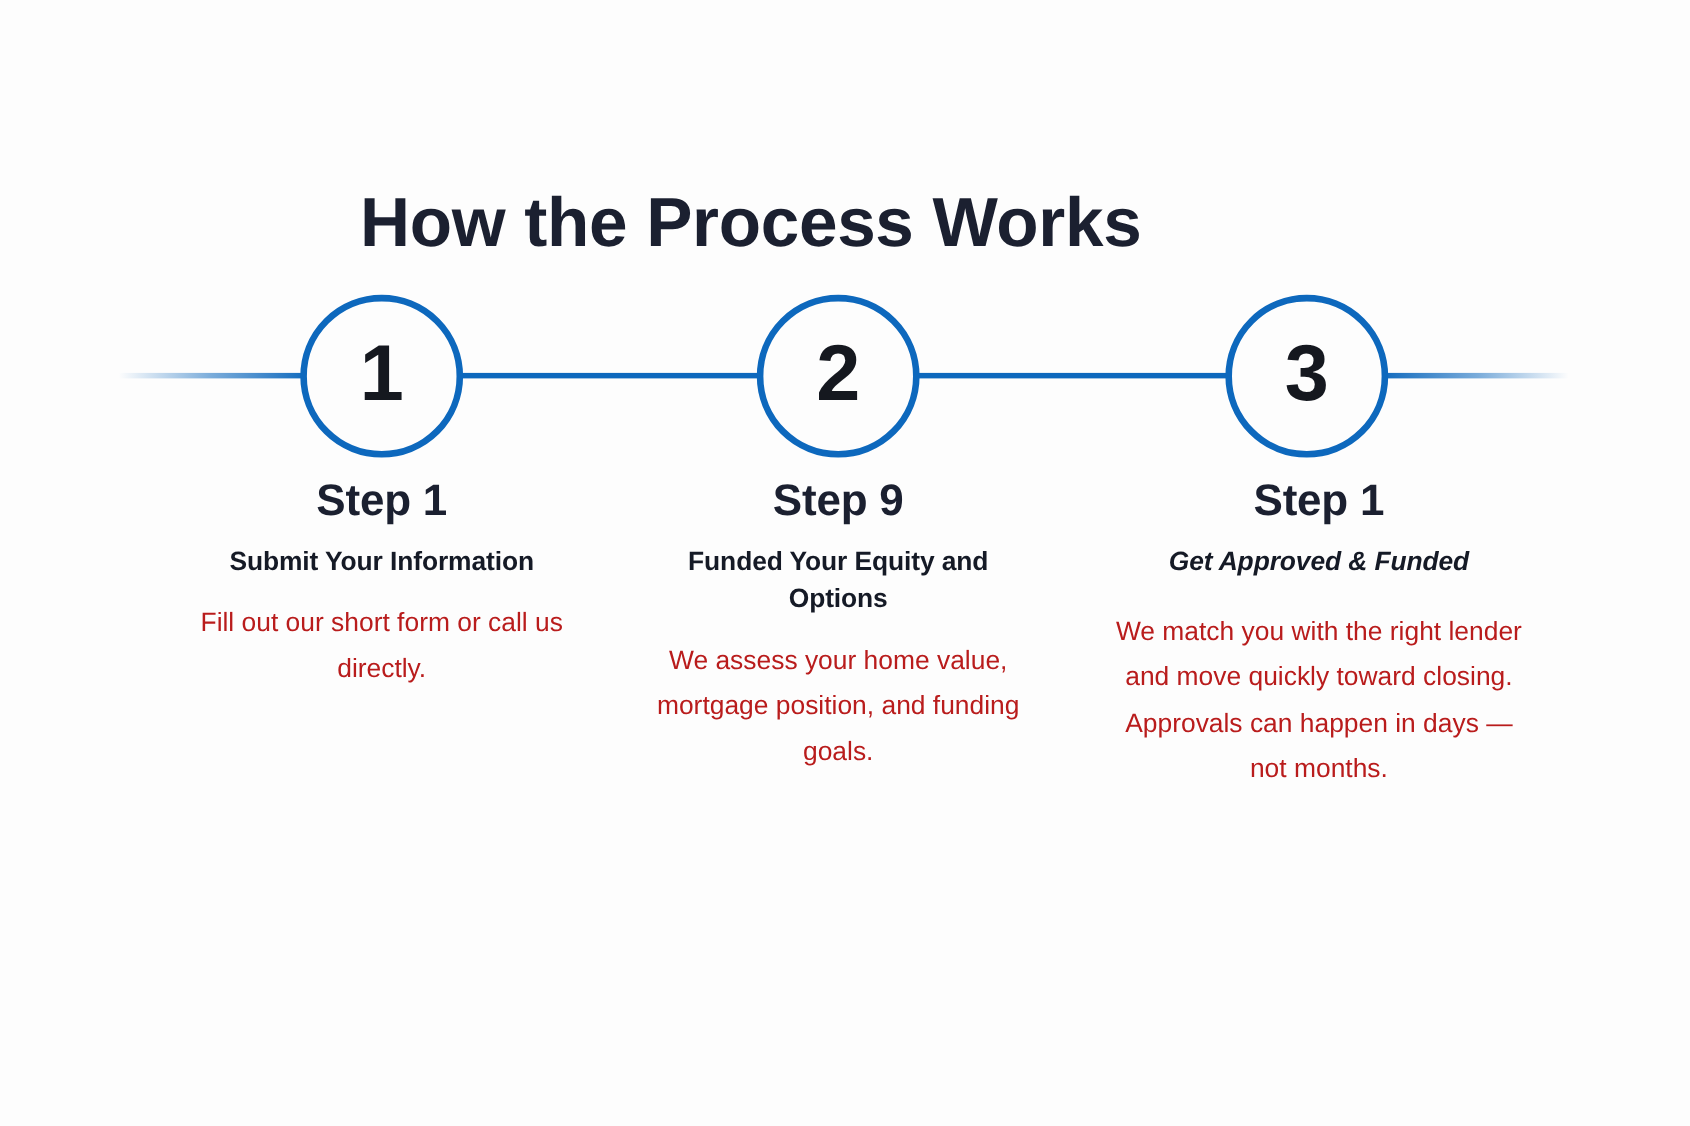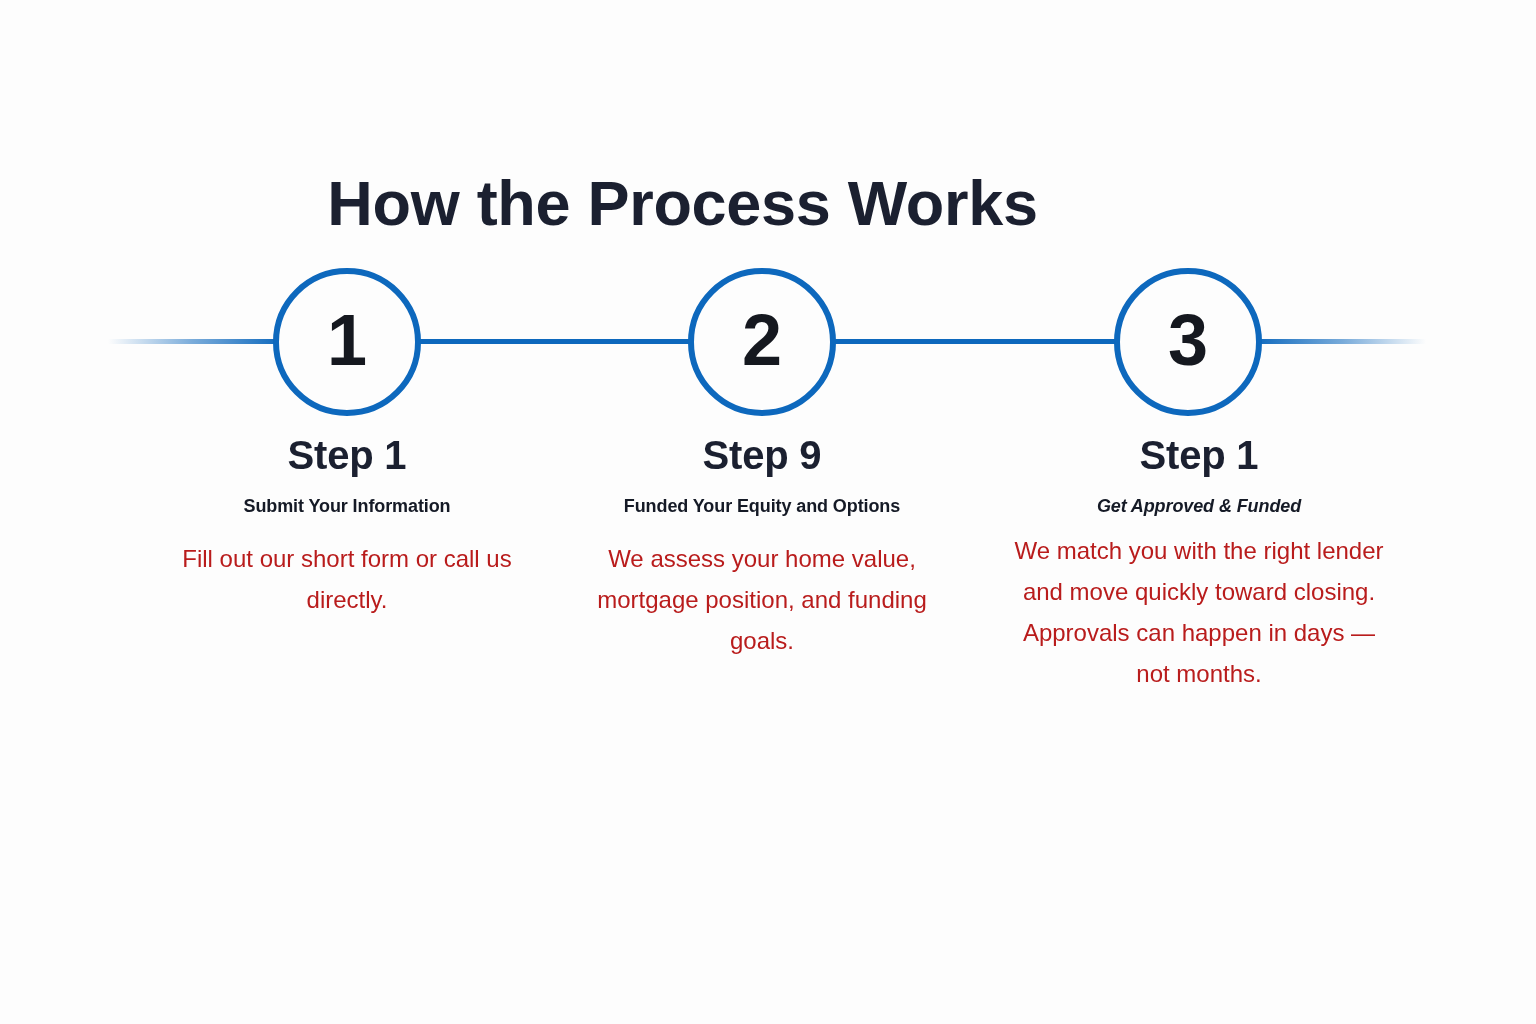--- a/index.html
+++ b/index.html
@@ -100,36 +100,36 @@
   .step-label {
     font-size: 40px;
     font-weight: 700;
     color: #1b2030;
     line-height: 1.15;
     letter-spacing: -0.2px;
   }
 
   .step-heading {
     margin-top: 16px;
-    font-size: 18px;
+    font-size: 24px;
     font-weight: 700;
     color: #151a26;
     line-height: 1.42;
     letter-spacing: -0.1px;
   }
 
   .step-body {
     margin-top: 18px;
     font-size: 24px;
     font-weight: 400;
     color: #b91c1c;
     line-height: 1.72;
   }
   .col-3 .step-heading { margin-top: 16px; font-style: italic; }
-  .col-3 .step-body { margin-top: 10px; }
+  .col-3 .step-body { margin-top: 26px; }
 </style>
 </head>
 <body>
 
 <h1 class="page-title">How the Process Works</h1>
 
 <div class="timeline">
 
   <div class="timeline-rail"></div>
 

